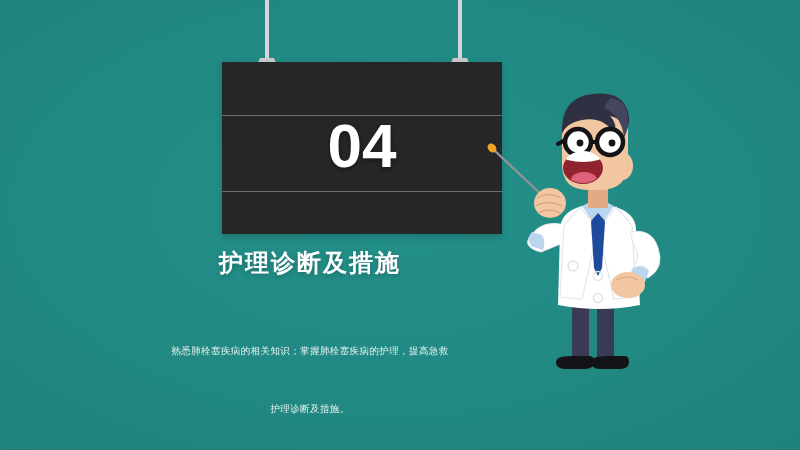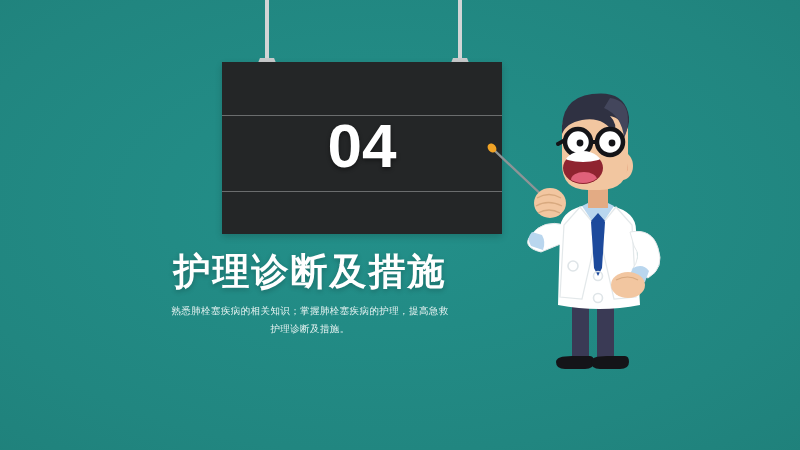--- a/index.html
+++ b/index.html
@@ -55,35 +55,35 @@
     line-height:1;
     text-shadow:0 2px 4px rgba(0,0,0,.45);
     margin-top:-4px;
   }
 
   
   #title{
     position:absolute; left:0; right:0; top:247px;
     text-align:center; z-index:5;
     color:#ffffff;
-    font-size:37px; font-weight:bold;
+    font-size:24px; font-weight:bold;
     letter-spacing:2px;
     text-shadow:0 2px 5px rgba(0,0,0,.22);
     padding-right:180px;
   }
   #subtitle{
     position:absolute; left:0; right:0; top:302px;
     text-align:center; z-index:5;
     padding-right:180px;
     color:#eaf5f4;
     font-size:9.5px;
     line-height:1.85;
     letter-spacing:.4px;
   }
-  #subtitle span{ display:block; }
+  #subtitle span{ display:block;margin-top:40px; }
 
   
   #doctor{ position:absolute; left:470px; top:70px; width:260px; height:310px; z-index:6; }
   #doctor svg{ display:block; width:100%; height:100%; overflow:visible; }
 </style>
 </head>
 <body>
 
 <div id="slide">
 

